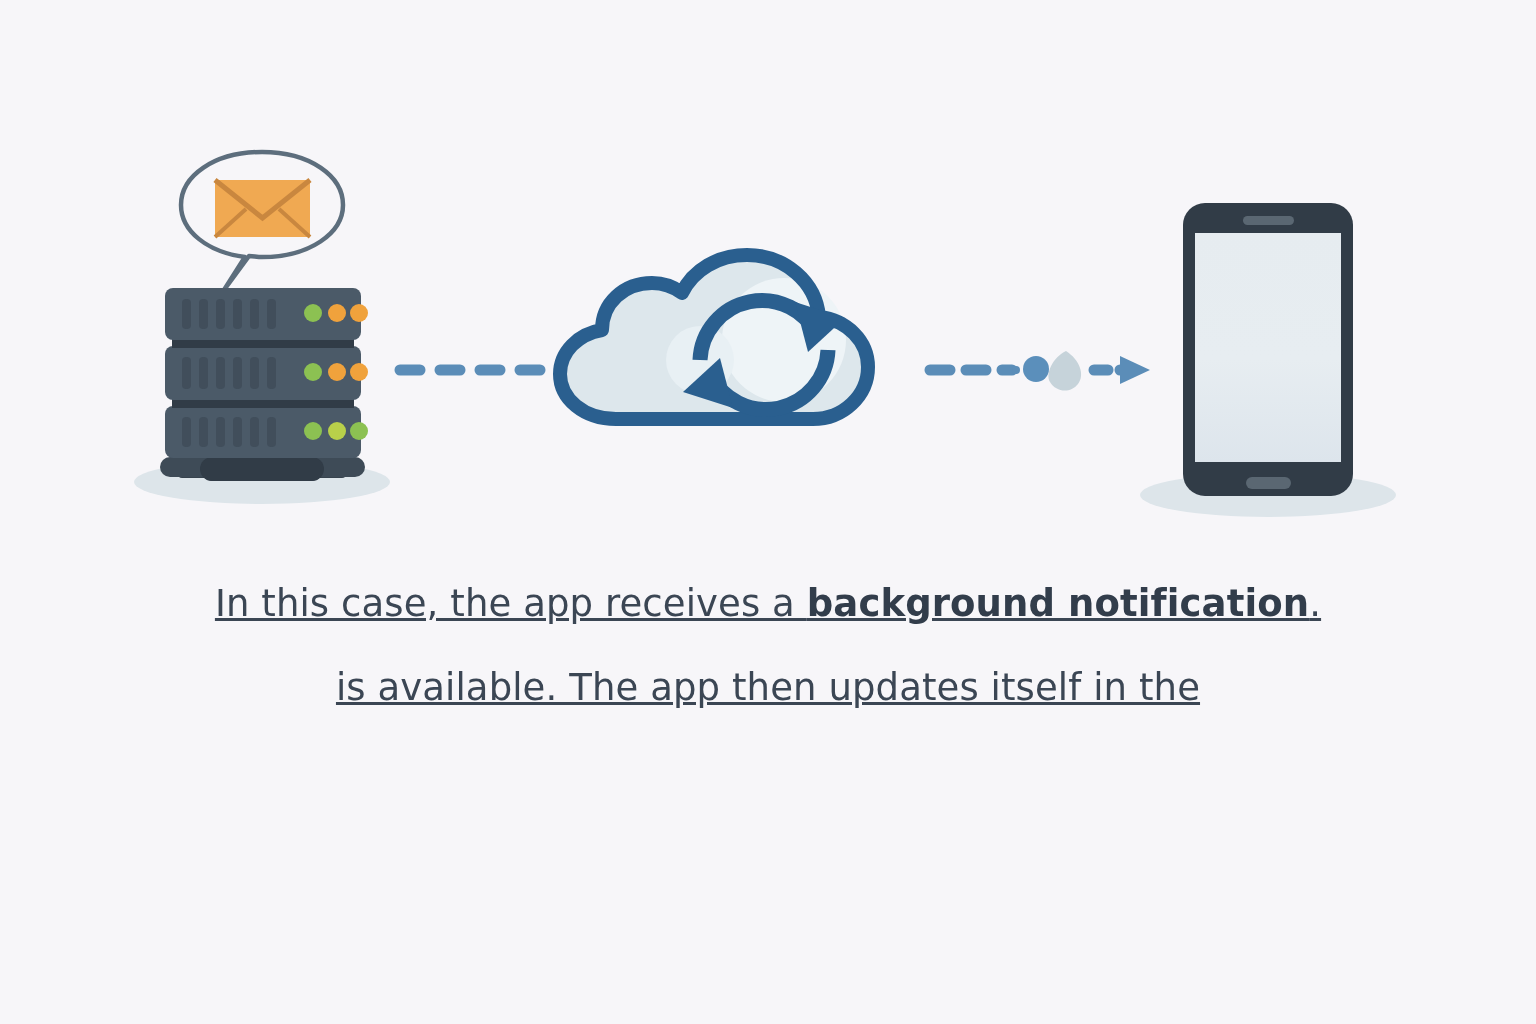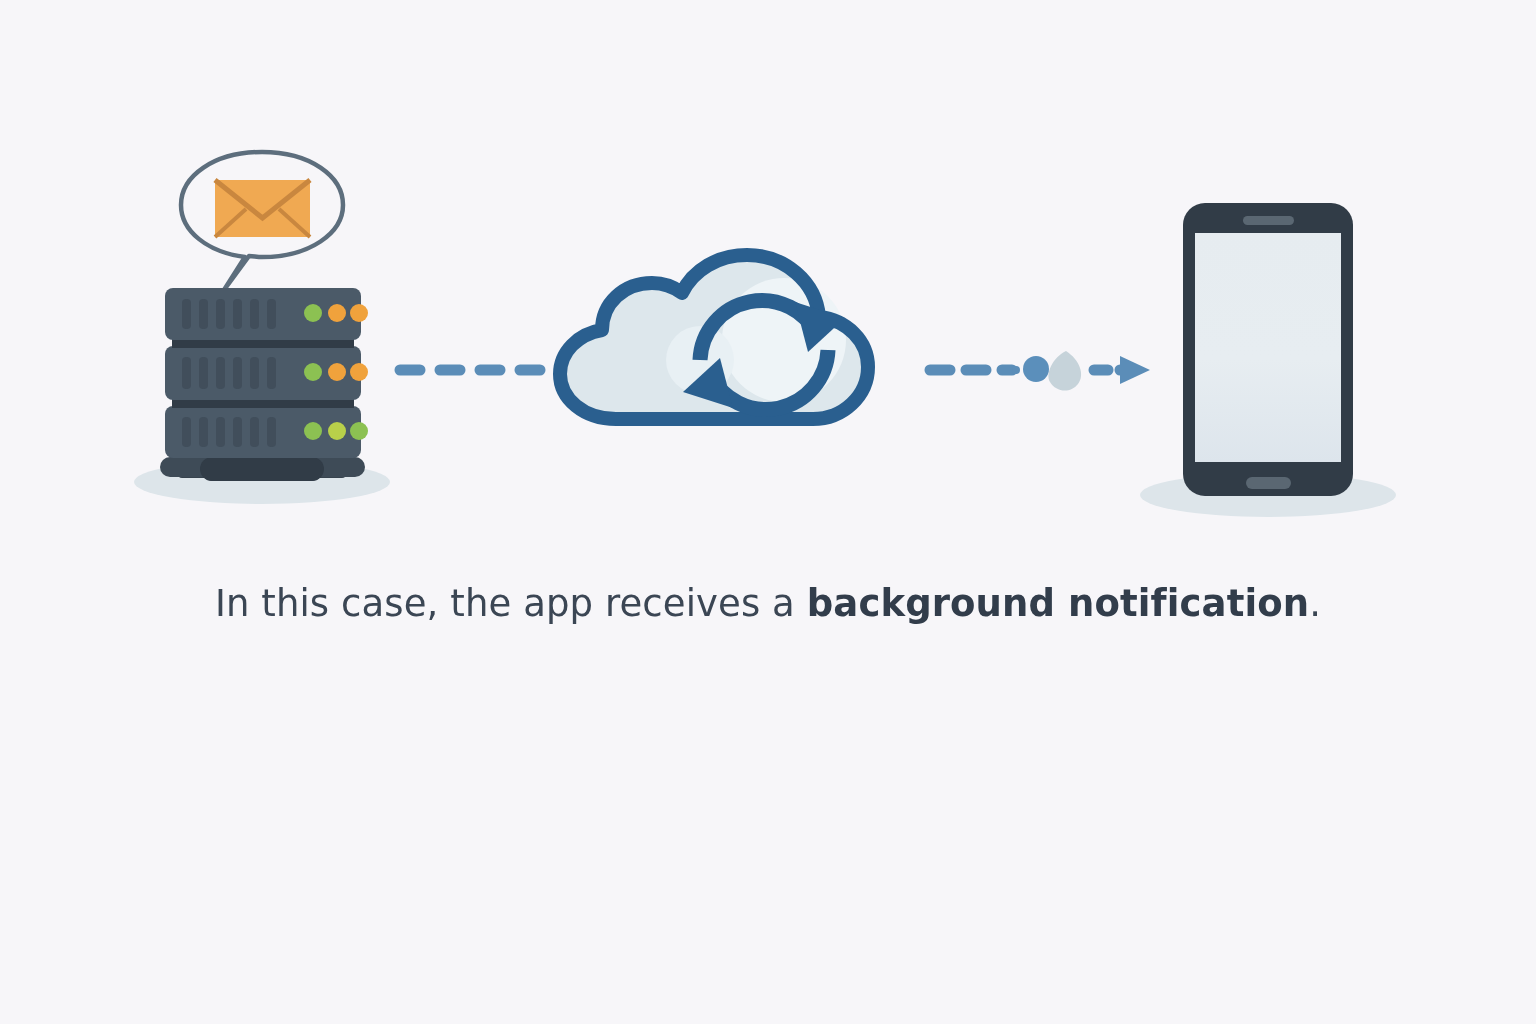--- a/index.html
+++ b/index.html
@@ -43,20 +43,21 @@
     left: 168px;
     top: 562px;
     width: 1200px;
     text-align: center;
     color: #3b4654;
     font-family: "DejaVu Sans", "Liberation Sans", sans-serif;
     font-size: 37px;
     line-height: 84px;
     letter-spacing: 0.1px;
     font-weight: 400;
+    text-decoration: underline;
   }
   .caption .strong {
     font-weight: 700;
     color: #323d4b;
   }
   .caption p {
     margin: 0;
   }
 </style>
 </head>
@@ -226,15 +227,16 @@
         <rect x="1183" y="203" width="170" height="293" rx="22" fill="#313c47"></rect>
         <rect x="1243" y="216" width="51" height="9" rx="4.5" fill="#5a6772"></rect>
         <rect x="1195" y="233" width="146" height="229" fill="url(#screenGrad)"></rect>
         <rect x="1246" y="477" width="45" height="12" rx="6" fill="#5a6772"></rect>
       </g>
     </svg>
   </div>
 
   <div class="caption">
     <p><span>In this case, the app receives a </span><span class="strong">background notification</span><span>.</span></p>
+    <p>is available. The app then updates itself in the</p>
   </div>
 
 </div>
 
 </body></html>

